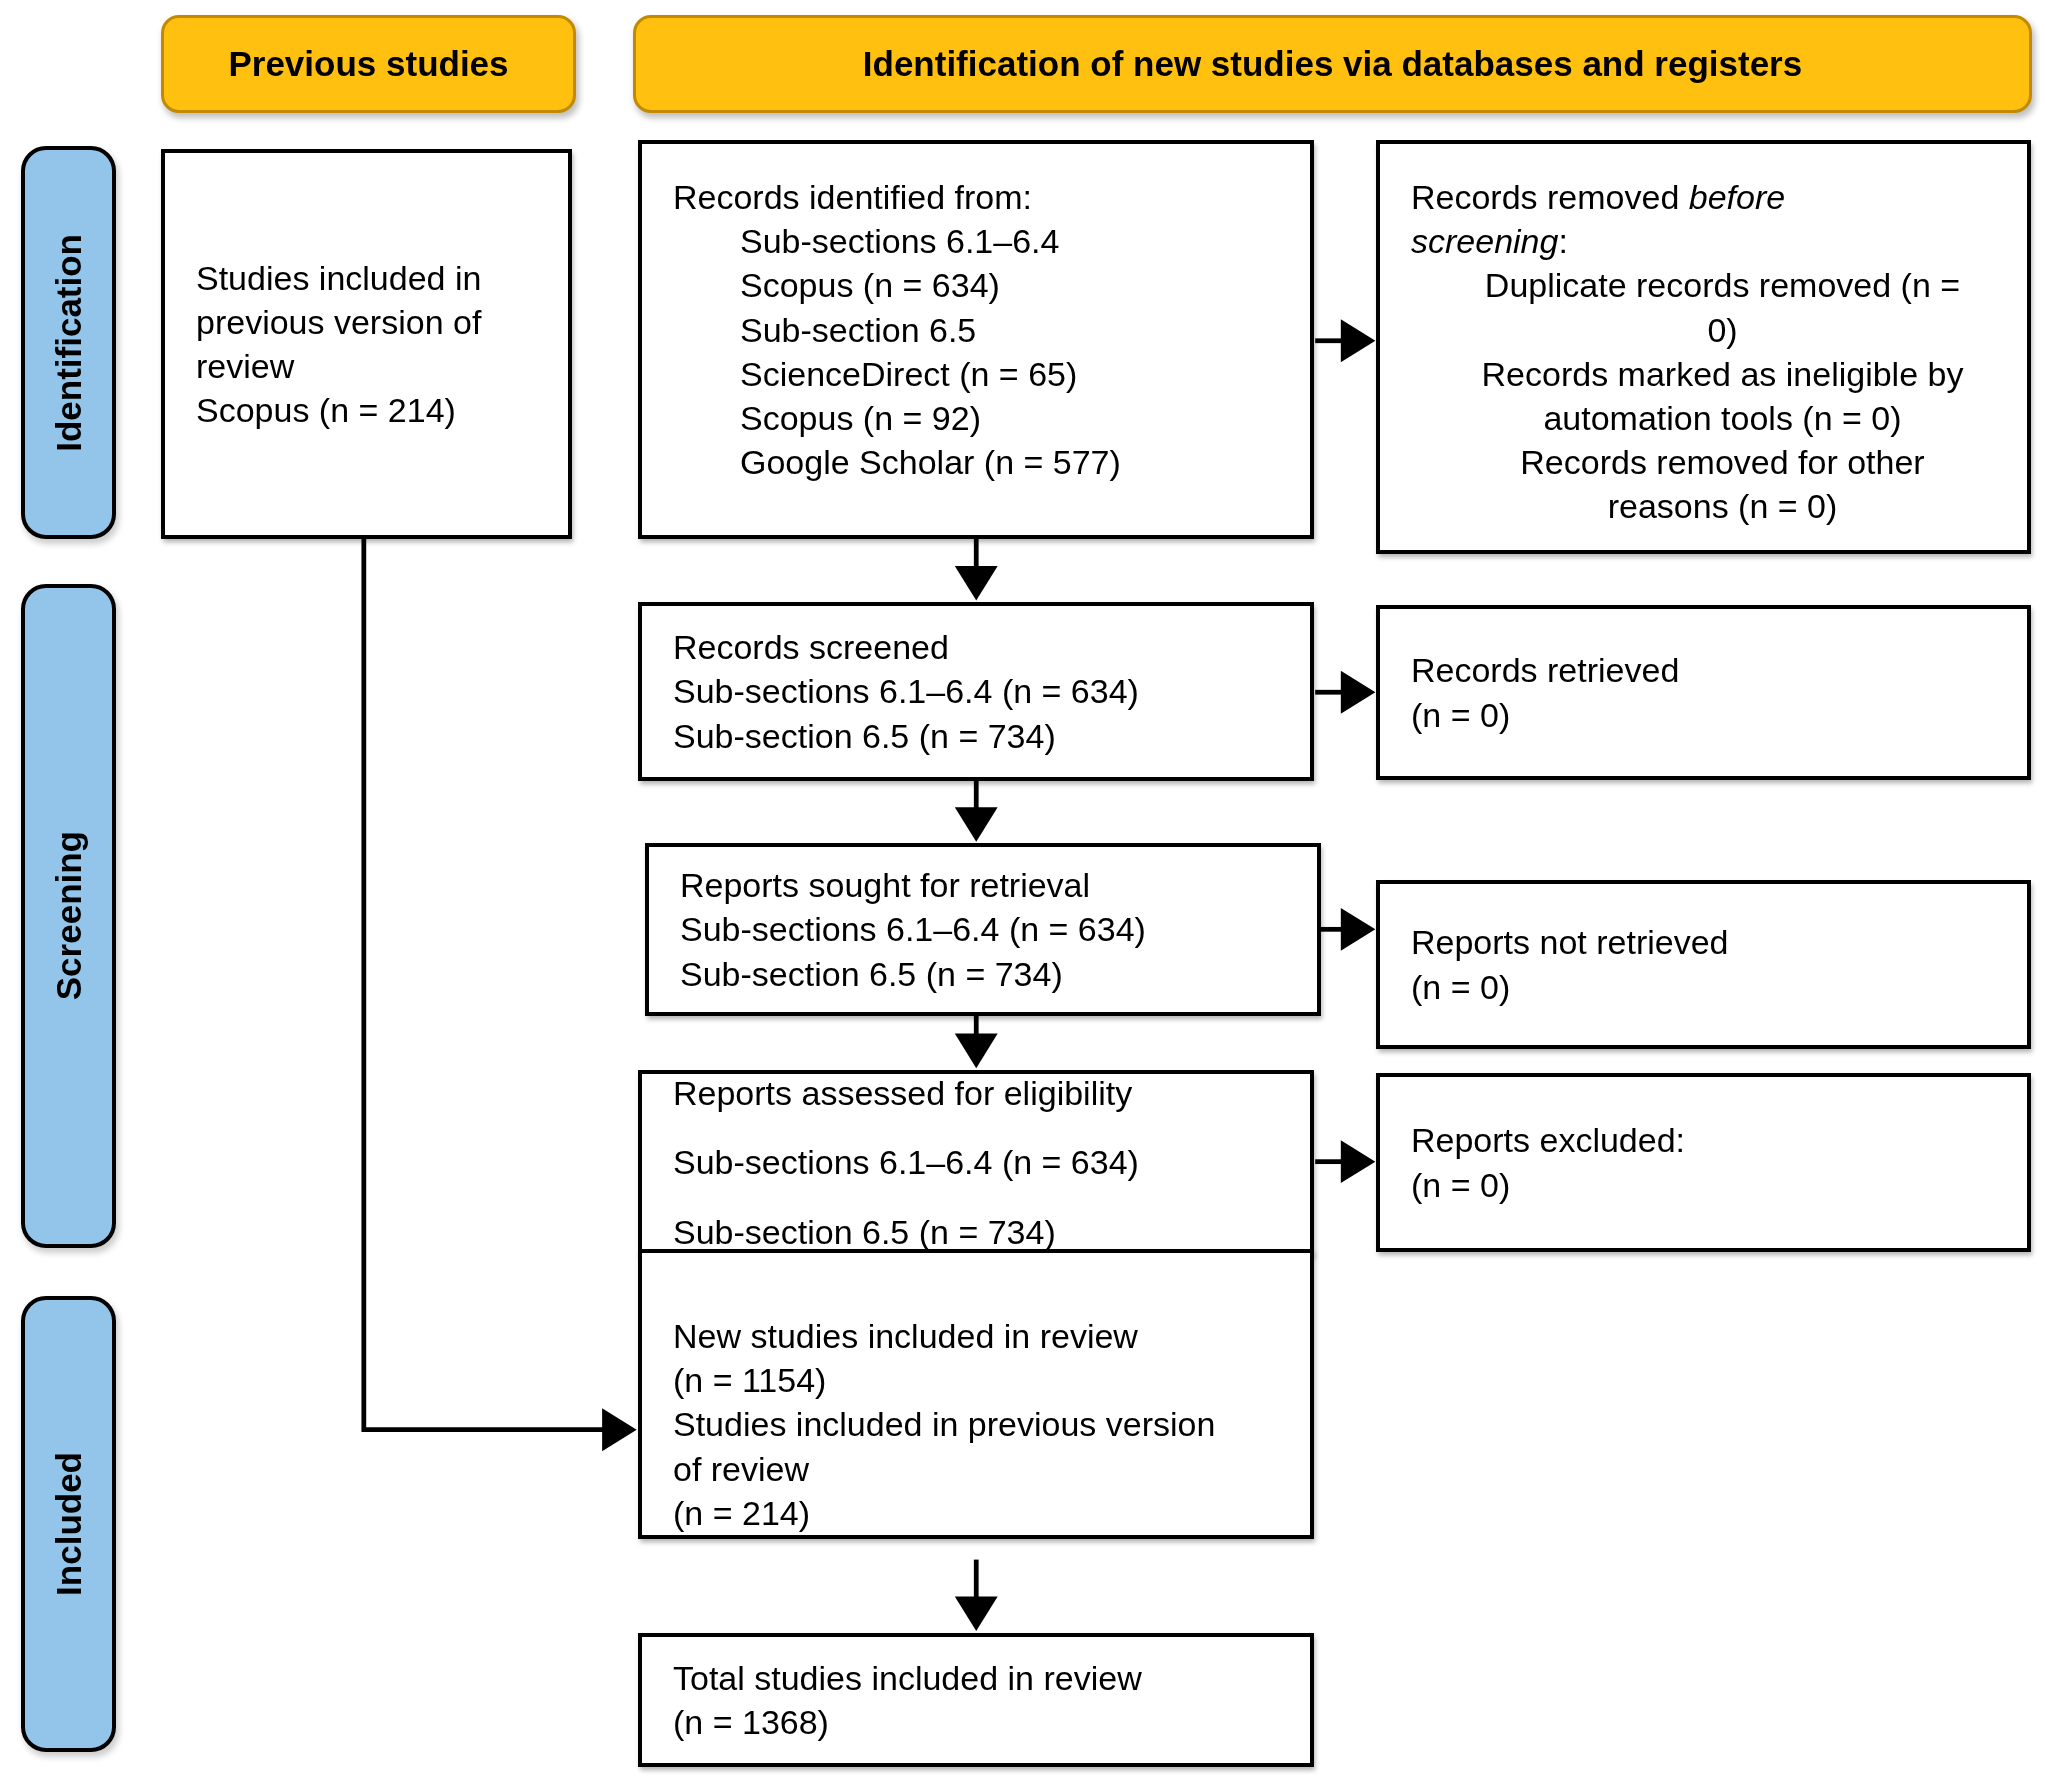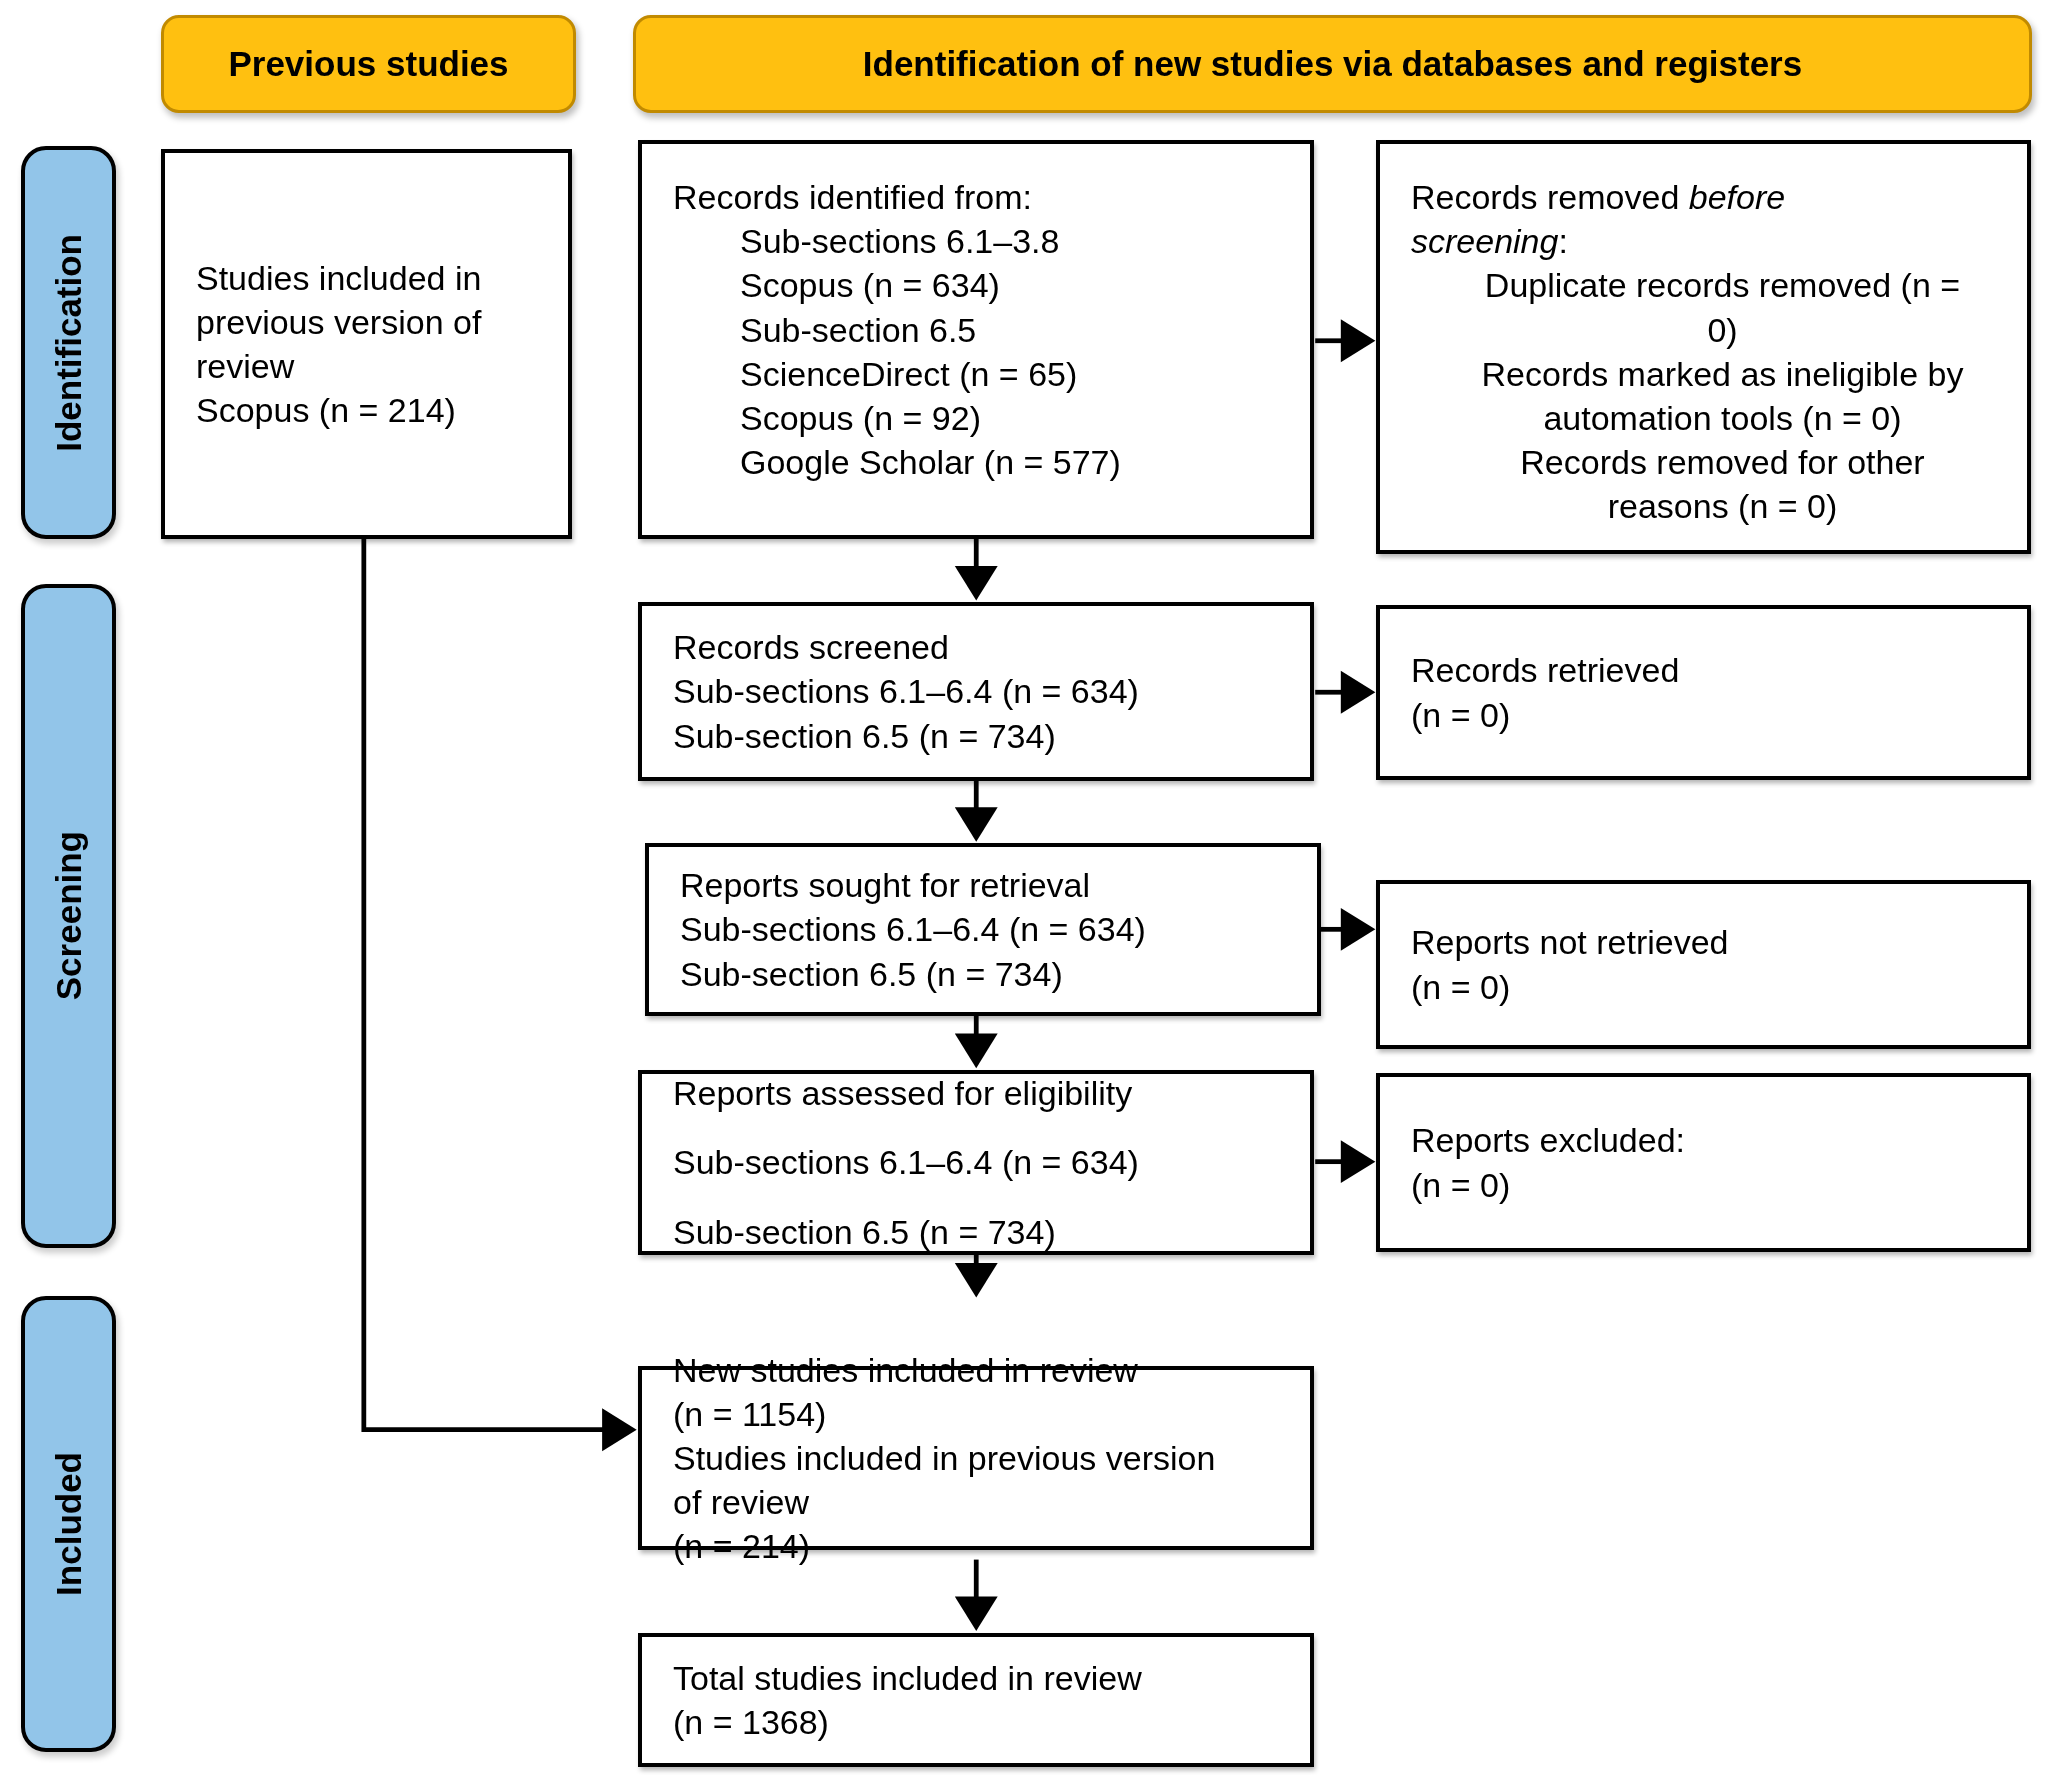--- a/index.html
+++ b/index.html
@@ -113,21 +113,21 @@
     <span class="vtext">Included</span>
   </div>
 
   <div class="box center-v pad-sides" style="left:161px;top:149px;width:411px;height:390px;">
     <div class="line">Studies included in previous version of review</div>
     <div class="line">Scopus (n = 214)</div>
   </div>
 
   <div class="box top-v pad-sides pad-top" style="left:638px;top:140px;width:676px;height:399px;">
     <div class="line">Records identified from:</div>
-    <div class="line indent">Sub-sections 6.1–3.8</div>
+    <div class="line indent">Sub-sections 6.1–6.4</div>
     <div class="line indent">Scopus (n = 634)</div>
     <div class="line indent">Sub-section 6.5</div>
     <div class="line indent">ScienceDirect (n = 65)</div>
     <div class="line indent">Scopus (n = 92)</div>
     <div class="line indent">Google Scholar (n = 577)</div>
   </div>
 
   <div class="box top-v pad-sides pad-top" style="left:1376px;top:140px;width:655px;height:414px;">
     <div class="line title-wrap">
       <span>Records removed </span><i>before screening</i><span>:</span>
@@ -163,21 +163,21 @@
     <div class="line">Reports assessed for eligibility</div>
     <div class="line">Sub-sections 6.1–6.4 (n = 634)</div>
     <div class="line">Sub-section 6.5 (n = 734)</div>
   </div>
 
   <div class="box center-v pad-sides" style="left:1376px;top:1073px;width:655px;height:179px;">
     <div class="line">Reports excluded:</div>
     <div class="line">(n = 0)</div>
   </div>
 
-  <div class="box center-v pad-sides" style="left:638px;top:1366px;width:676px;height:184px;">
+  <div class="box center-v pad-sides" style="left:638px;top:1249px;width:676px;height:290px;justify-content:flex-end;">
     <div class="line wrap-940">New studies included in review</div>
     <div class="line wrap-940">(n = 1154)</div>
     <div class="line wrap-940">Studies included in previous version of review</div>
     <div class="line wrap-940">(n = 214)</div>
   </div>
 
   <div class="box center-v pad-sides" style="left:638px;top:1633px;width:676px;height:134px;">
     <div class="line">Total studies included in review</div>
     <div class="line">(n = 1368)</div>
   </div>

